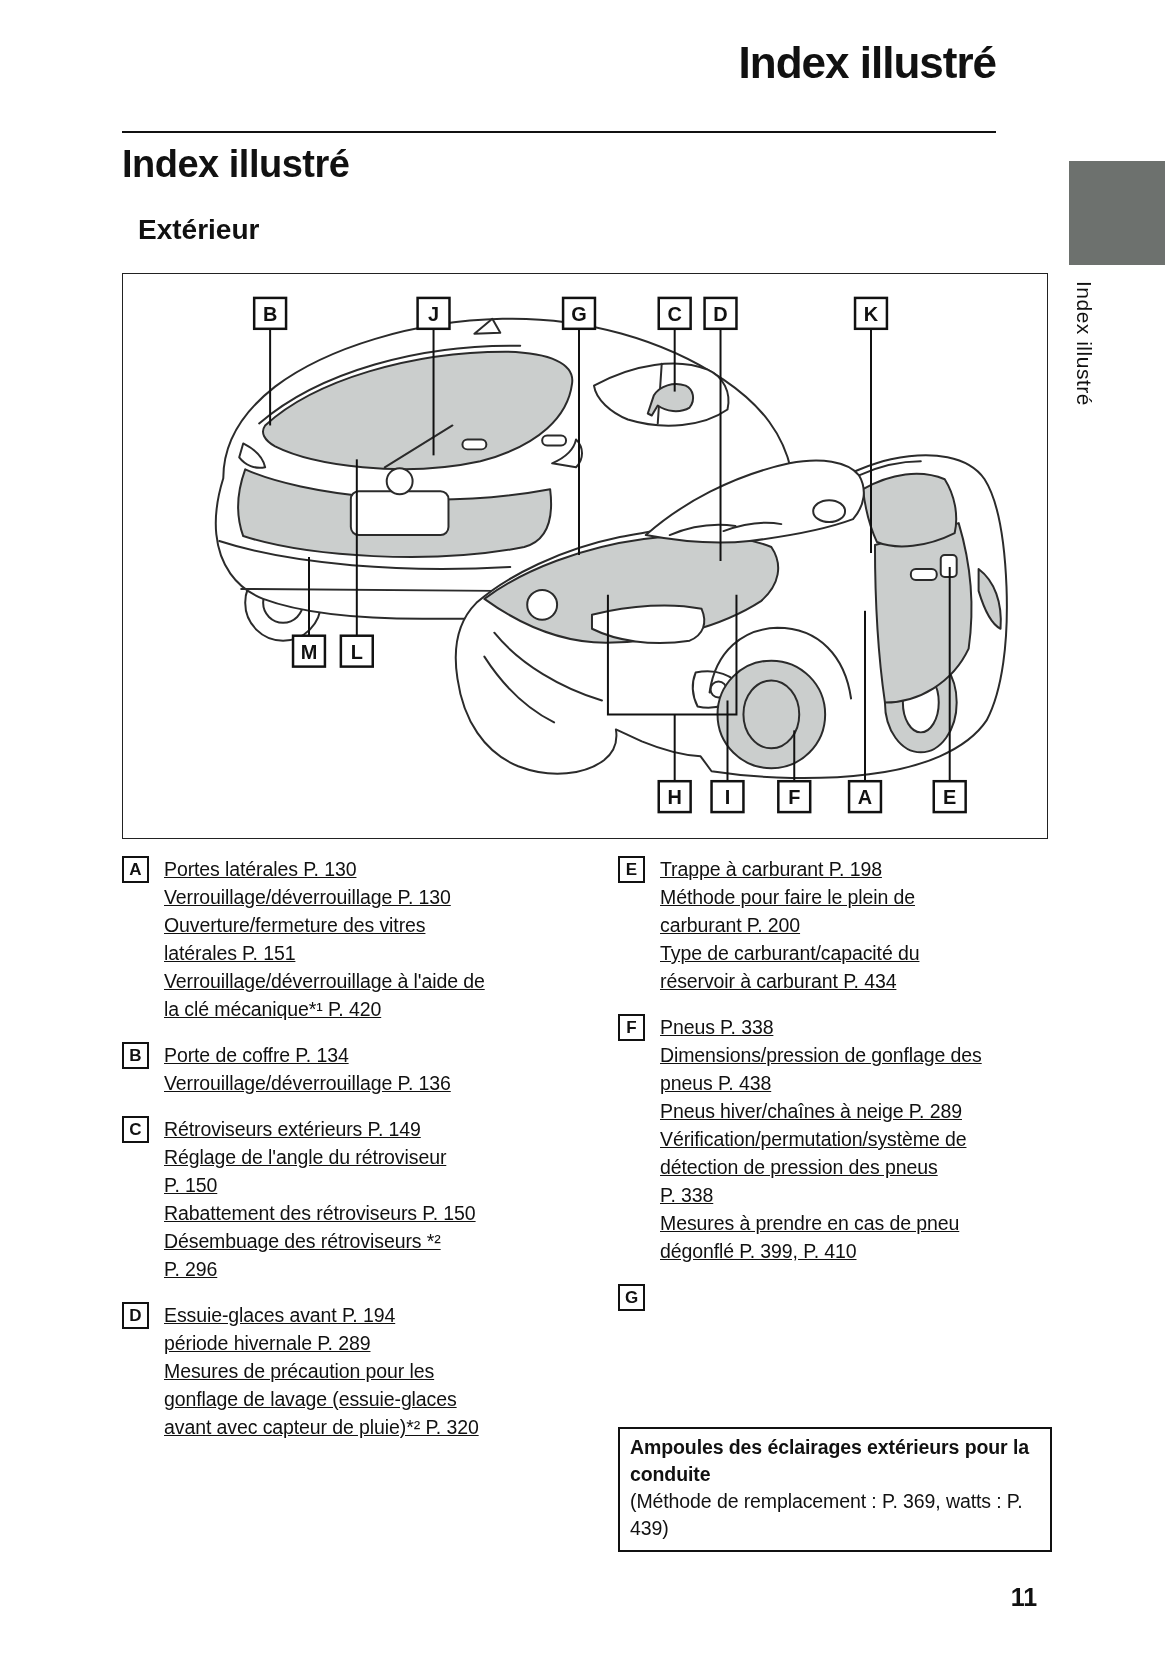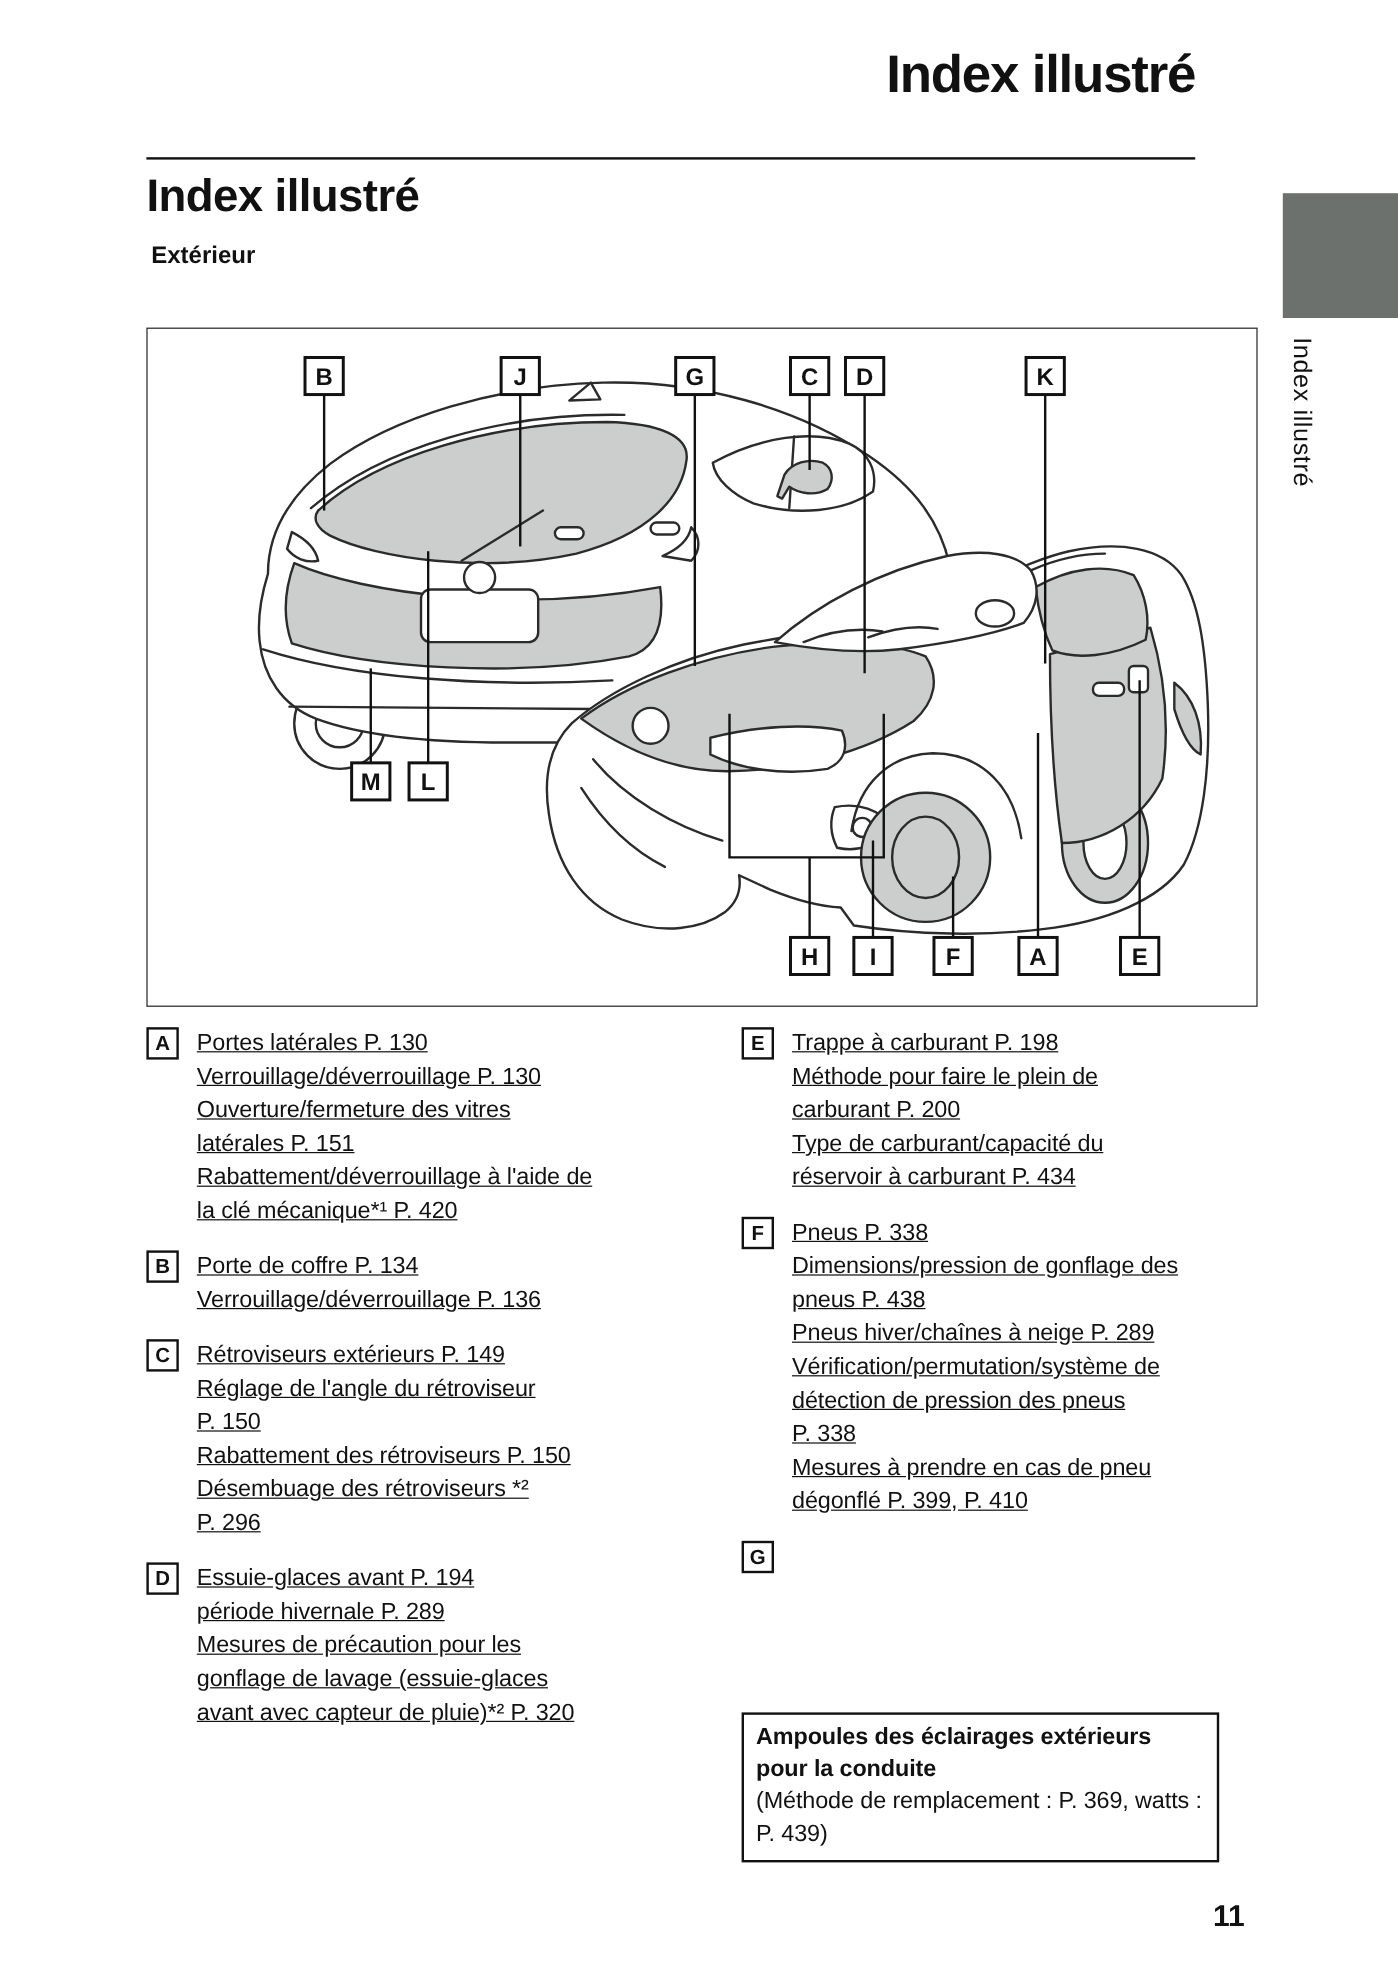--- a/index.html
+++ b/index.html
@@ -16,22 +16,22 @@
   }
   .head-rule{
     position:absolute;top:131px;left:122px;width:874px;height:0;
     border:none;border-top:2px solid #111;margin:0;
   }
   .page-title{
     position:absolute;top:143px;left:122px;margin:0;
     font-size:38px;font-weight:bold;letter-spacing:-0.5px;
   }
   .subtitle{
-    position:absolute;top:198px;left:122px;margin:4px;
-    font-size:20px;font-weight:bold;
+    position:absolute;top:198px;left:122px;margin:16px;
+    font-size:28px;font-weight:bold;
   }
   .side-tab{
     position:absolute;left:1069px;top:161px;width:96px;height:104px;
   }
   .side-tab-label{
     position:absolute;left:1072px;top:281px;
     writing-mode:vertical-rl;
     font-size:21px;letter-spacing:0.5px;color:#111;
   }
   .diagram{
@@ -51,21 +51,21 @@
   .col-right{left:618px;}
   .item{display:flex;gap:15px;margin-bottom:18px;}
   .tag{
     flex:0 0 auto;width:27px;height:27px;margin-top:1px;
     border:2px solid #111;box-sizing:border-box;
     font-weight:bold;font-size:17px;
     display:flex;align-items:center;justify-content:center;
   }
   .lines{font-size:19.5px;line-height:28px;letter-spacing:-0.1px;text-decoration:underline;}
   .note-box{
-    position:absolute;left:618px;top:1427px;width:398px;
+    position:absolute;left:618px;top:1427px;width:434px;
     border:2px solid #111;box-sizing:border-box;
     padding:5px 10px 8px 10px;
     font-size:19.5px;line-height:27px;letter-spacing:-0.1px;
   }
   .note-title{font-weight:bold;}
   .page-num{
     position:absolute;left:1000px;top:1583px;width:48px;
     text-align:center;font-size:25px;font-weight:bold;
   }
 </style>
@@ -227,21 +227,21 @@
 </div>
 
 <div class="col col-left" id="col-left">
     <div class="item">
       <span class="tag">A</span>
       <div class="lines">
         <div class="line">Portes latérales P. 130</div>
         <div class="line">Verrouillage/déverrouillage P. 130</div>
         <div class="line">Ouverture/fermeture des vitres</div>
         <div class="line">latérales P. 151</div>
-        <div class="line">Rabattement/déverrouillage à l'aide de</div>
+        <div class="line">Verrouillage/déverrouillage à l'aide de</div>
         <div class="line">la clé mécanique*¹ P. 420</div>
       </div>
     </div>
     <div class="item">
       <span class="tag">B</span>
       <div class="lines">
         <div class="line">Porte de coffre P. 134</div>
         <div class="line">Verrouillage/déverrouillage P. 136</div>
       </div>
     </div>

